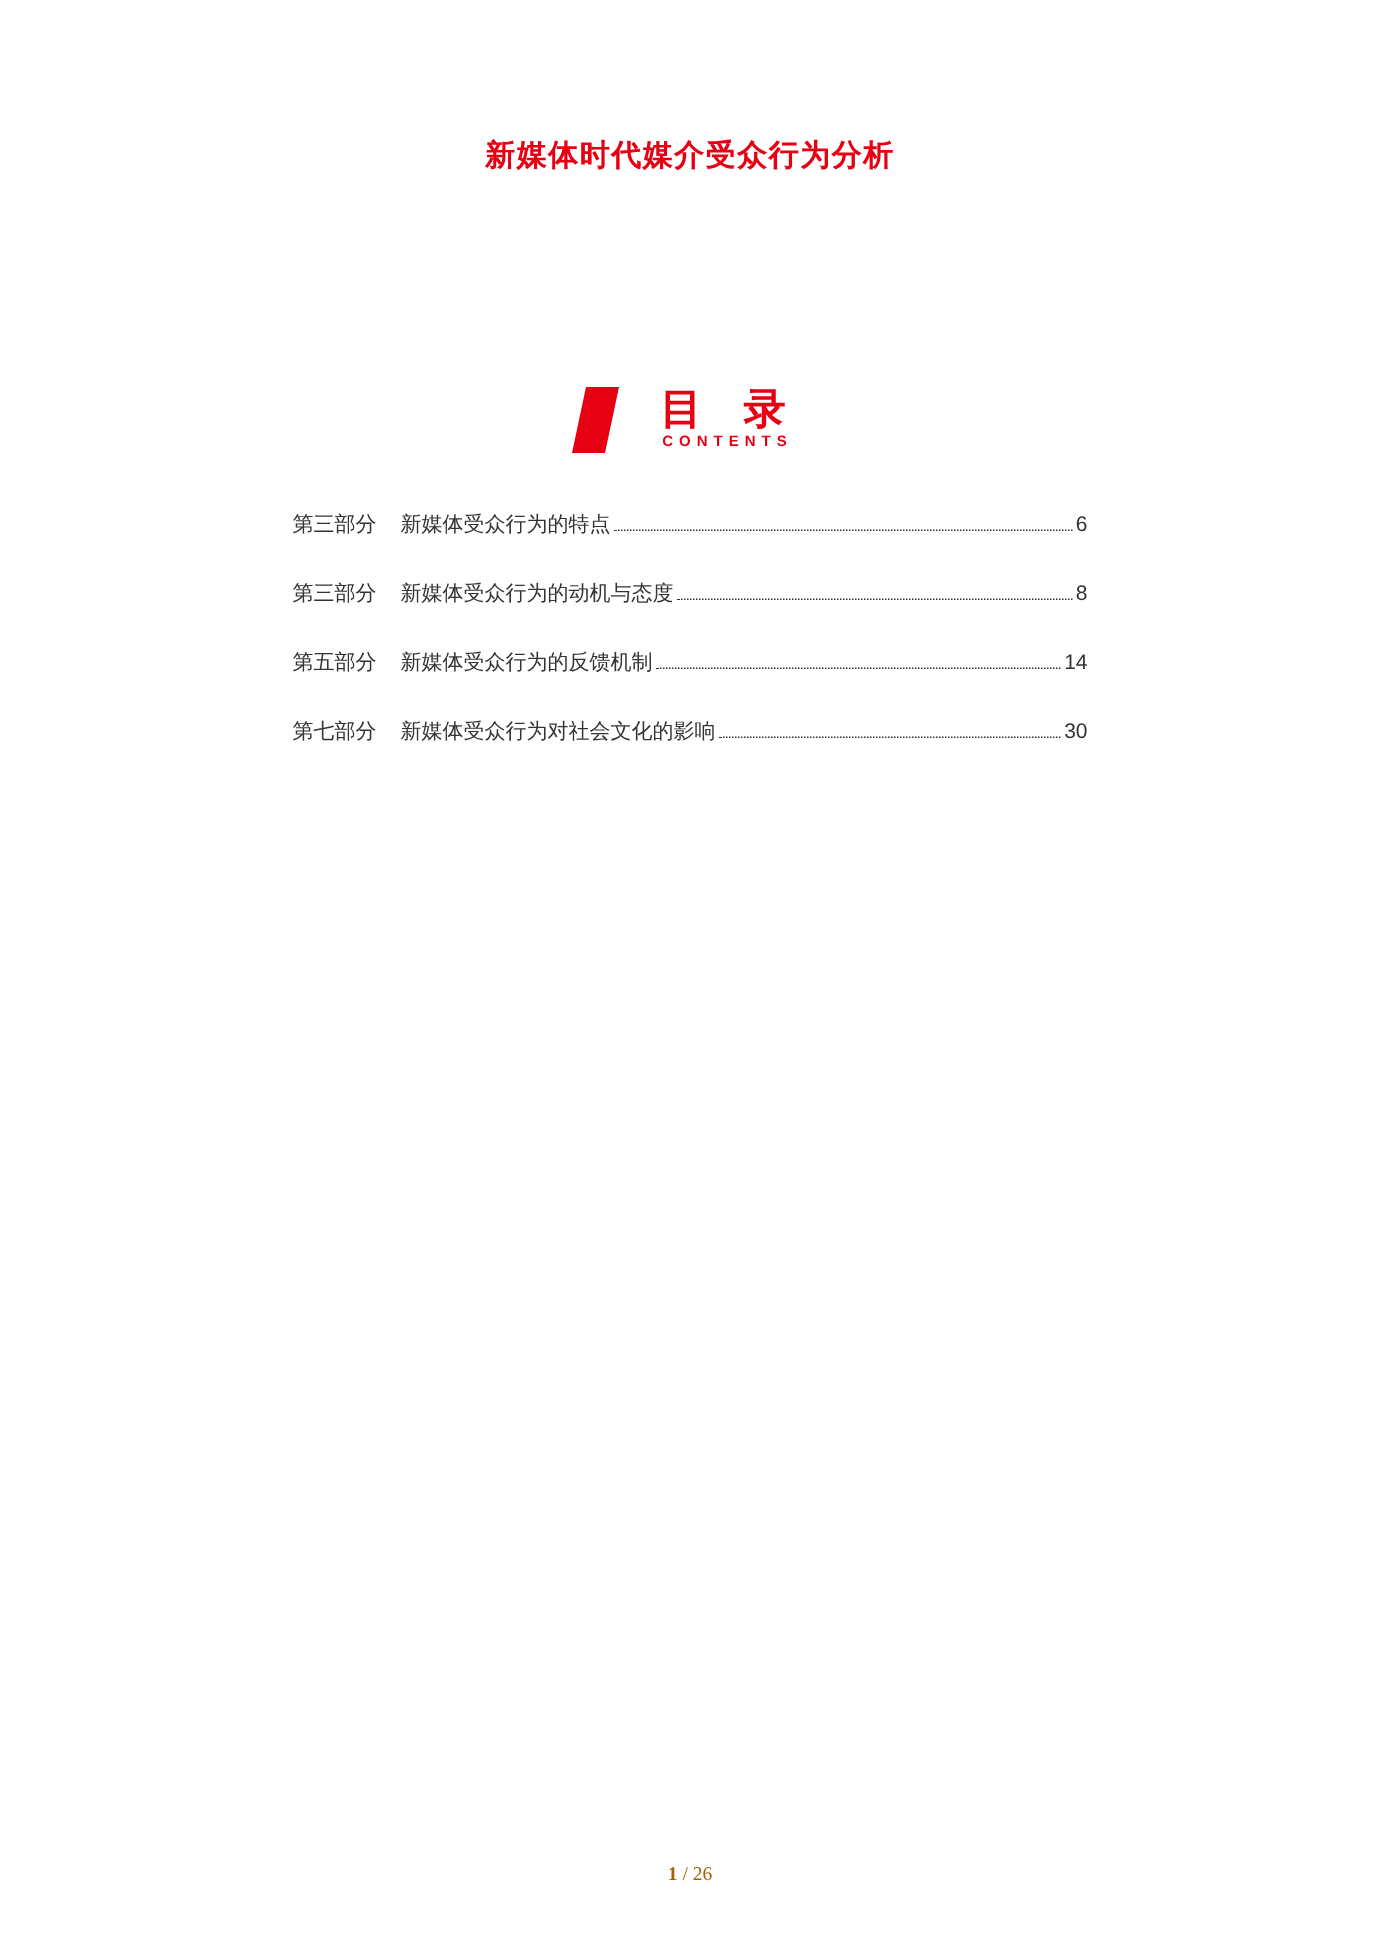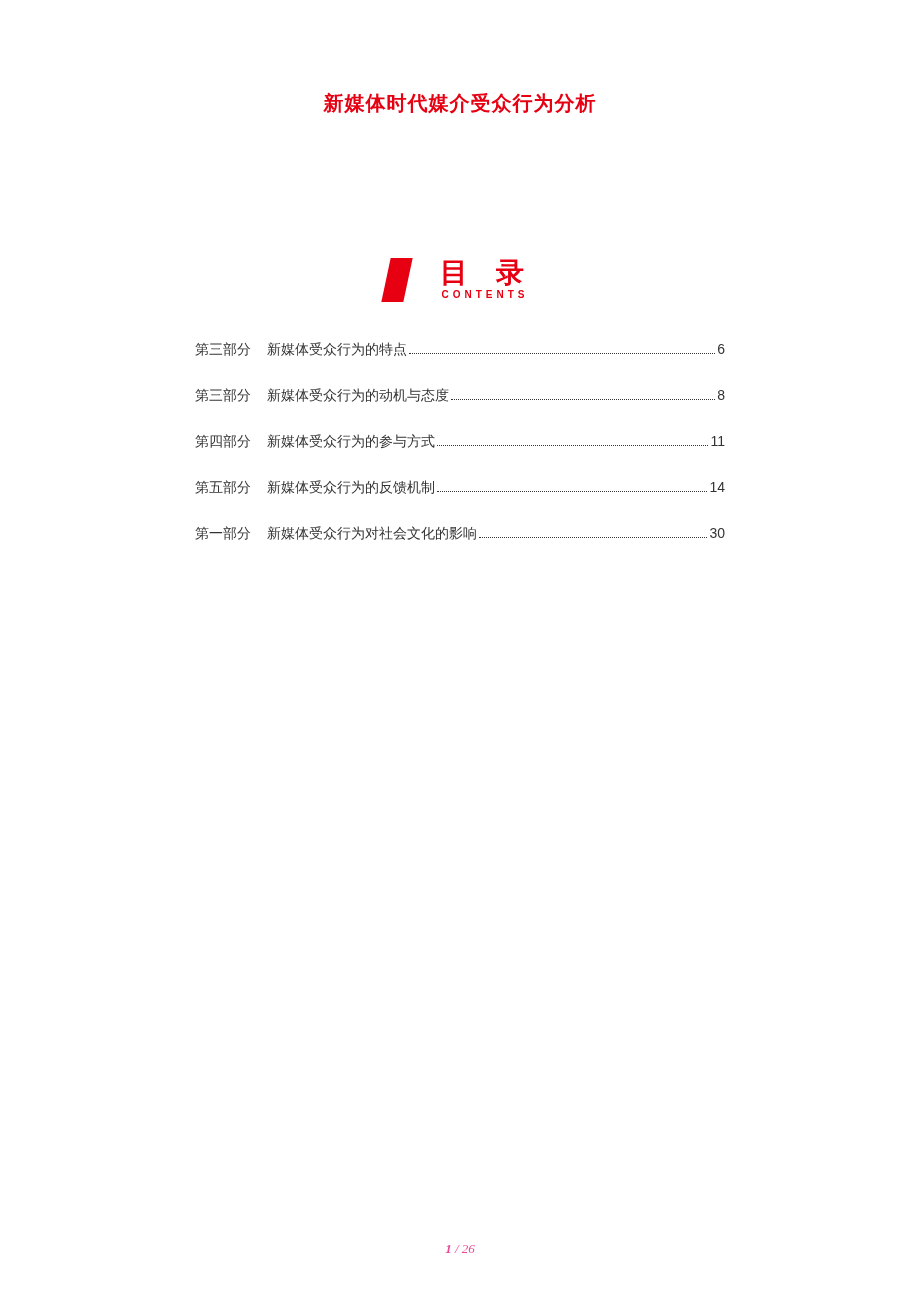--- a/index.html
+++ b/index.html
@@ -87,23 +87,22 @@
     .toc-page {
       white-space: nowrap;
     }
     .page-footer {
       position: absolute;
       bottom: 45px;
       left: 0;
       right: 0;
       text-align: center;
       font-size: 13px;
-      color: #ec4899;
+      color: #a16207;
       font-family: "Times New Roman", serif;
-      font-style: italic;
     }
     .page-footer .cur {
       font-weight: bold;
     }
   </style>
 </head>
 <body>
 
 <div class="page">
 
@@ -124,33 +123,27 @@
       <span class="toc-dots"></span>
       <span class="toc-page">6</span>
     </div>
     <div class="toc-item">
       <span class="toc-part">第三部分</span>
       <span class="toc-title">新媒体受众行为的动机与态度</span>
       <span class="toc-dots"></span>
       <span class="toc-page">8</span>
     </div>
     <div class="toc-item">
-      <span class="toc-part">第四部分</span>
-      <span class="toc-title">新媒体受众行为的参与方式</span>
-      <span class="toc-dots"></span>
-      <span class="toc-page">11</span>
-    </div>
-    <div class="toc-item">
       <span class="toc-part">第五部分</span>
       <span class="toc-title">新媒体受众行为的反馈机制</span>
       <span class="toc-dots"></span>
       <span class="toc-page">14</span>
     </div>
     <div class="toc-item">
-      <span class="toc-part">第一部分</span>
+      <span class="toc-part">第七部分</span>
       <span class="toc-title">新媒体受众行为对社会文化的影响</span>
       <span class="toc-dots"></span>
       <span class="toc-page">30</span>
     </div>
   </div>
 
 </div>
 
 <div class="page-footer">
   <span class="cur">1</span><span> / </span><span>26</span>

